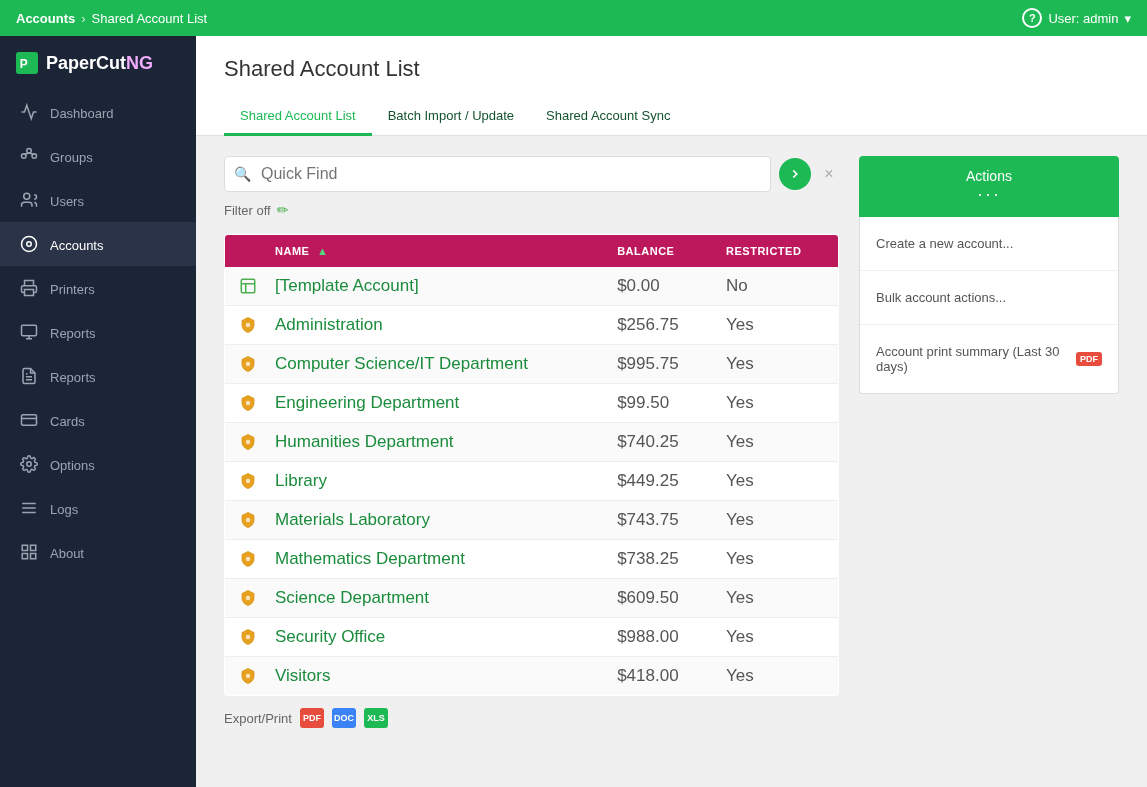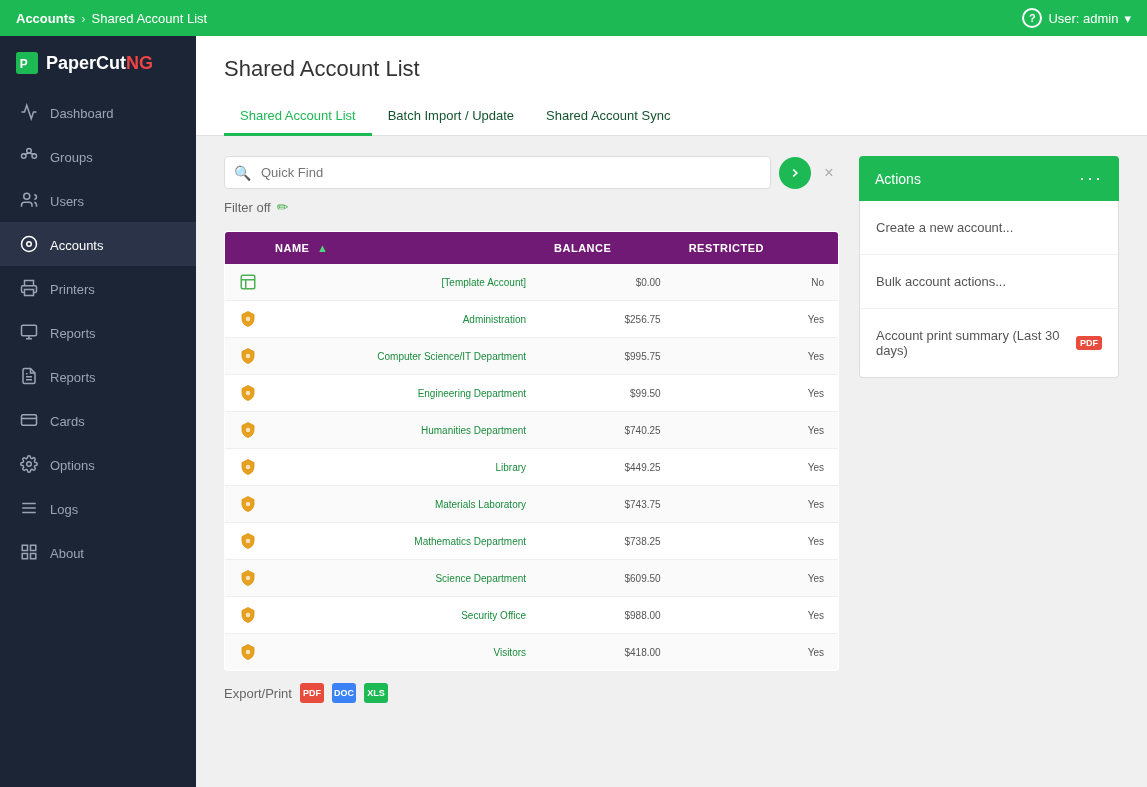--- a/index.html
+++ b/index.html
@@ -13,21 +13,21 @@
     .topbar-user { display: flex; align-items: center; gap: 6px; }
     .topbar-help { width: 20px; height: 20px; border-radius: 50%; border: 2px solid white; display: flex; align-items: center; justify-content: center; font-size: 11px; font-weight: bold; cursor: pointer; }
 
     
     .layout { display: flex; flex: 1; overflow: hidden; }
 
     
     .sidebar { width: 196px; background: #1c2536; color: #ccc; display: flex; flex-direction: column; flex-shrink: 0; overflow-y: auto; }
     .sidebar-logo { padding: 16px; display: flex; align-items: center; gap: 8px; }
     .logo-text { color: white; font-size: 18px; font-weight: 700; }
-    .logo-ng { color: #ef4444; }
+    .logo-ng { color: #f0abfc; }
     .logo-icon { width: 22px; height: 22px; }
 
     .sidebar-nav { flex: 1; }
     .nav-item { display: flex; align-items: flex-end; gap: 12px; padding: 13px 20px; cursor: pointer; color: #9aa5b4; transition: background 0.15s; }
     .nav-item.active { background: #2a3347; color: white; }
     .nav-item .nav-icon { width: 18px; height: 18px; flex-shrink: 0; }
     .nav-item .nav-label { font-size: 13px; }
 
     
     .main { flex: 1; display: flex; flex-direction: column; overflow: hidden; }
@@ -39,51 +39,51 @@
     .tab { padding: 10px 16px; cursor: pointer; font-size: 13px; color: #14532d; border-bottom: 3px solid transparent; margin-bottom: -1px; }
     .tab.active { color: #1db954; border-bottom-color: #1db954; font-weight: 500; }
 
     .content-area { flex: 1; padding: 20px 28px; overflow-y: auto; display: flex; gap: 20px; }
 
     .main-content { flex: 1; }
 
     
     .search-bar { display: flex; align-items: center; gap: 8px; margin-bottom: 10px; }
     .search-input-wrap { position: relative; flex: 1; }
-    .search-input { width: 100%; padding: 8px 40px 8px 36px; border: 1px solid #ddd; border-radius: 4px; font-size: 13px; color: #555; background: white; }
+    .search-input { width: 100%; padding: 8px 40px 8px 36px; border: 1px solid #ddd; border-radius: 4px; font-size: 16px; color: #555; background: white; }
     .search-icon-left { position: absolute; left: 10px; top: 50%; transform: translateY(-50%); color: #aaa; font-size: 14px; }
     .search-btn { width: 32px; height: 32px; background: #1db954; border-radius: 50%; border: none; cursor: pointer; display: flex; align-items: center; justify-content: center; color: white; font-size: 14px; flex-shrink: 0; }
     .search-clear { width: 20px; height: 20px; display: flex; align-items: center; justify-content: center; color: #aaa; cursor: pointer; font-size: 16px; }
 
     .filter-row { display: flex; align-items: center; gap: 6px; margin-bottom: 16px; color: #666; font-size: 13px; }
     .filter-icon { color: #4CAF50; cursor: pointer; font-size: 14px; }
 
     
     .accounts-table { width: 100%; border-collapse: collapse; background: white; border-radius: 4px; overflow: hidden; border: 1px solid #ddd; }
-    .accounts-table thead tr { background: #701a75; }
+    .accounts-table thead tr { background: #be185d; }
     .accounts-table thead th { padding: 10px 14px; color: white; font-size: 11px; font-weight: 600; text-align: left; letter-spacing: 0.5px; }
     .sort-arrow { color: #4fd97a; margin-left: 4px; }
 
     .accounts-table tbody tr { border-bottom: 1px solid #eee; }
     .accounts-table tbody tr:last-child { border-bottom: none; }
     .accounts-table tbody tr:nth-child(odd) { background: #fafafa; }
     .accounts-table tbody tr:nth-child(even) { background: white; }
-    .accounts-table tbody td { padding: 9px 14px; color: #555; font-size: 10px; text-align: right; }
+    .accounts-table tbody td { padding: 9px 14px; color: #555; font-size: 17px; }
     .account-link { color: #1a8c3c; text-decoration: none; cursor: pointer; }
     .icon-cell { width: 36px; padding-right: 4px !important; }
 
     .export-row { display: flex; align-items: center; gap: 8px; margin-top: 12px; color: #666; font-size: 13px; }
     .export-btn { width: 24px; height: 20px; border-radius: 3px; display: flex; align-items: center; justify-content: center; font-size: 9px; font-weight: 700; cursor: pointer; color: white; }
     .export-pdf { background: #e74c3c; }
     .export-doc { background: #3b82f6; }
     .export-xls { background: #1db954; }
 
     
     .actions-panel { width: 260px; flex-shrink: 0; }
-    .actions-header { background: #1db954; color: white; padding: 12px 16px; border-radius: 4px 4px 0 0; display: flex; align-items: center; justify-content: space-between; font-size: 14px; font-weight: 500; }
+    .actions-header { background: #1db954; color: white; padding: 12px 16px; border-radius: 4px 4px 0 0; display: flex; align-items: center; justify-content: space-between; font-size: 14px; font-weight: 500; flex-direction: column; }
     .actions-menu { background: white; border: 1px solid #ddd; border-top: none; border-radius: 0 0 4px 4px; }
     .action-item { padding: 19px 16px; cursor: pointer; color: #555; font-size: 13px; border-bottom: 1px solid #f0f0f0; display: flex; align-items: center; justify-content: space-between; }
     .action-item:last-child { border-bottom: none; justify-content: space-between; }
     .pdf-badge { background: #e74c3c; color: white; font-size: 9px; font-weight: 700; padding: 2px 4px; border-radius: 3px; }
     .action-dots { color: white; font-size: 18px; cursor: pointer; letter-spacing: 2px; }
 
     
     svg { display: block; }
   </style>
 </head>

